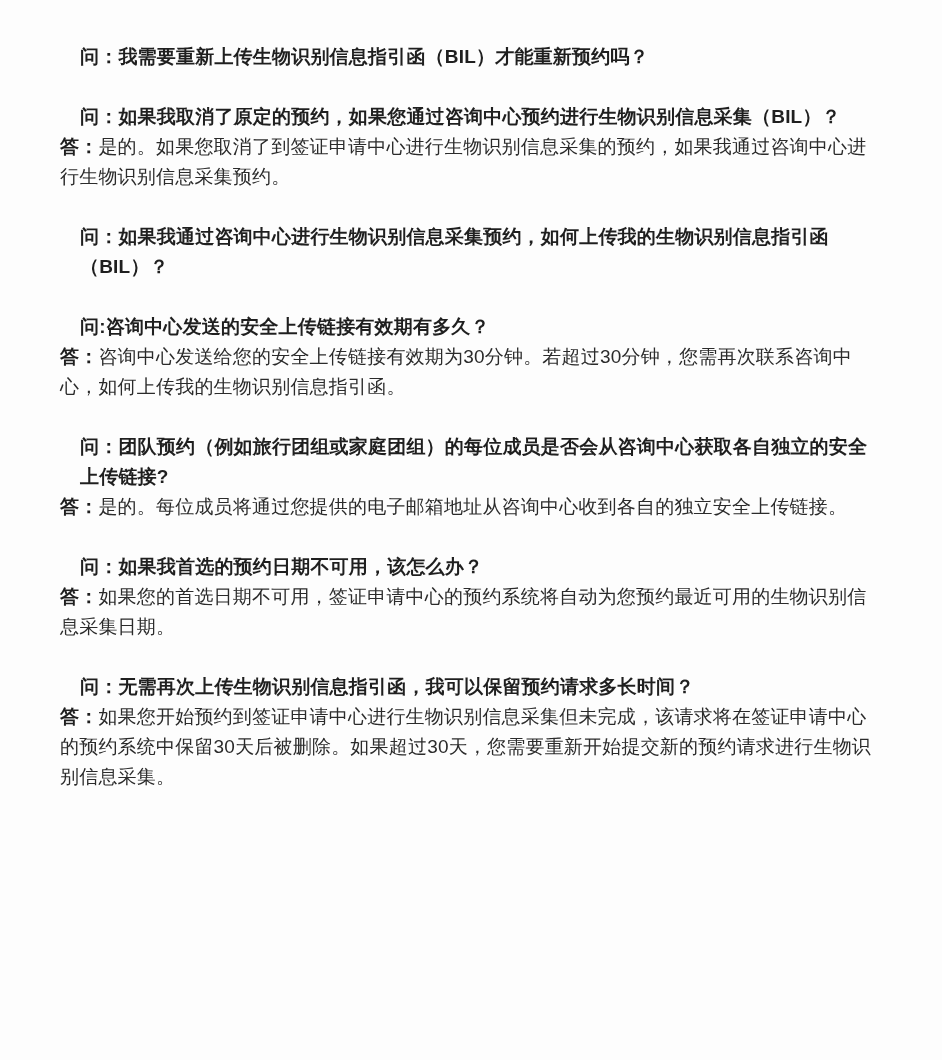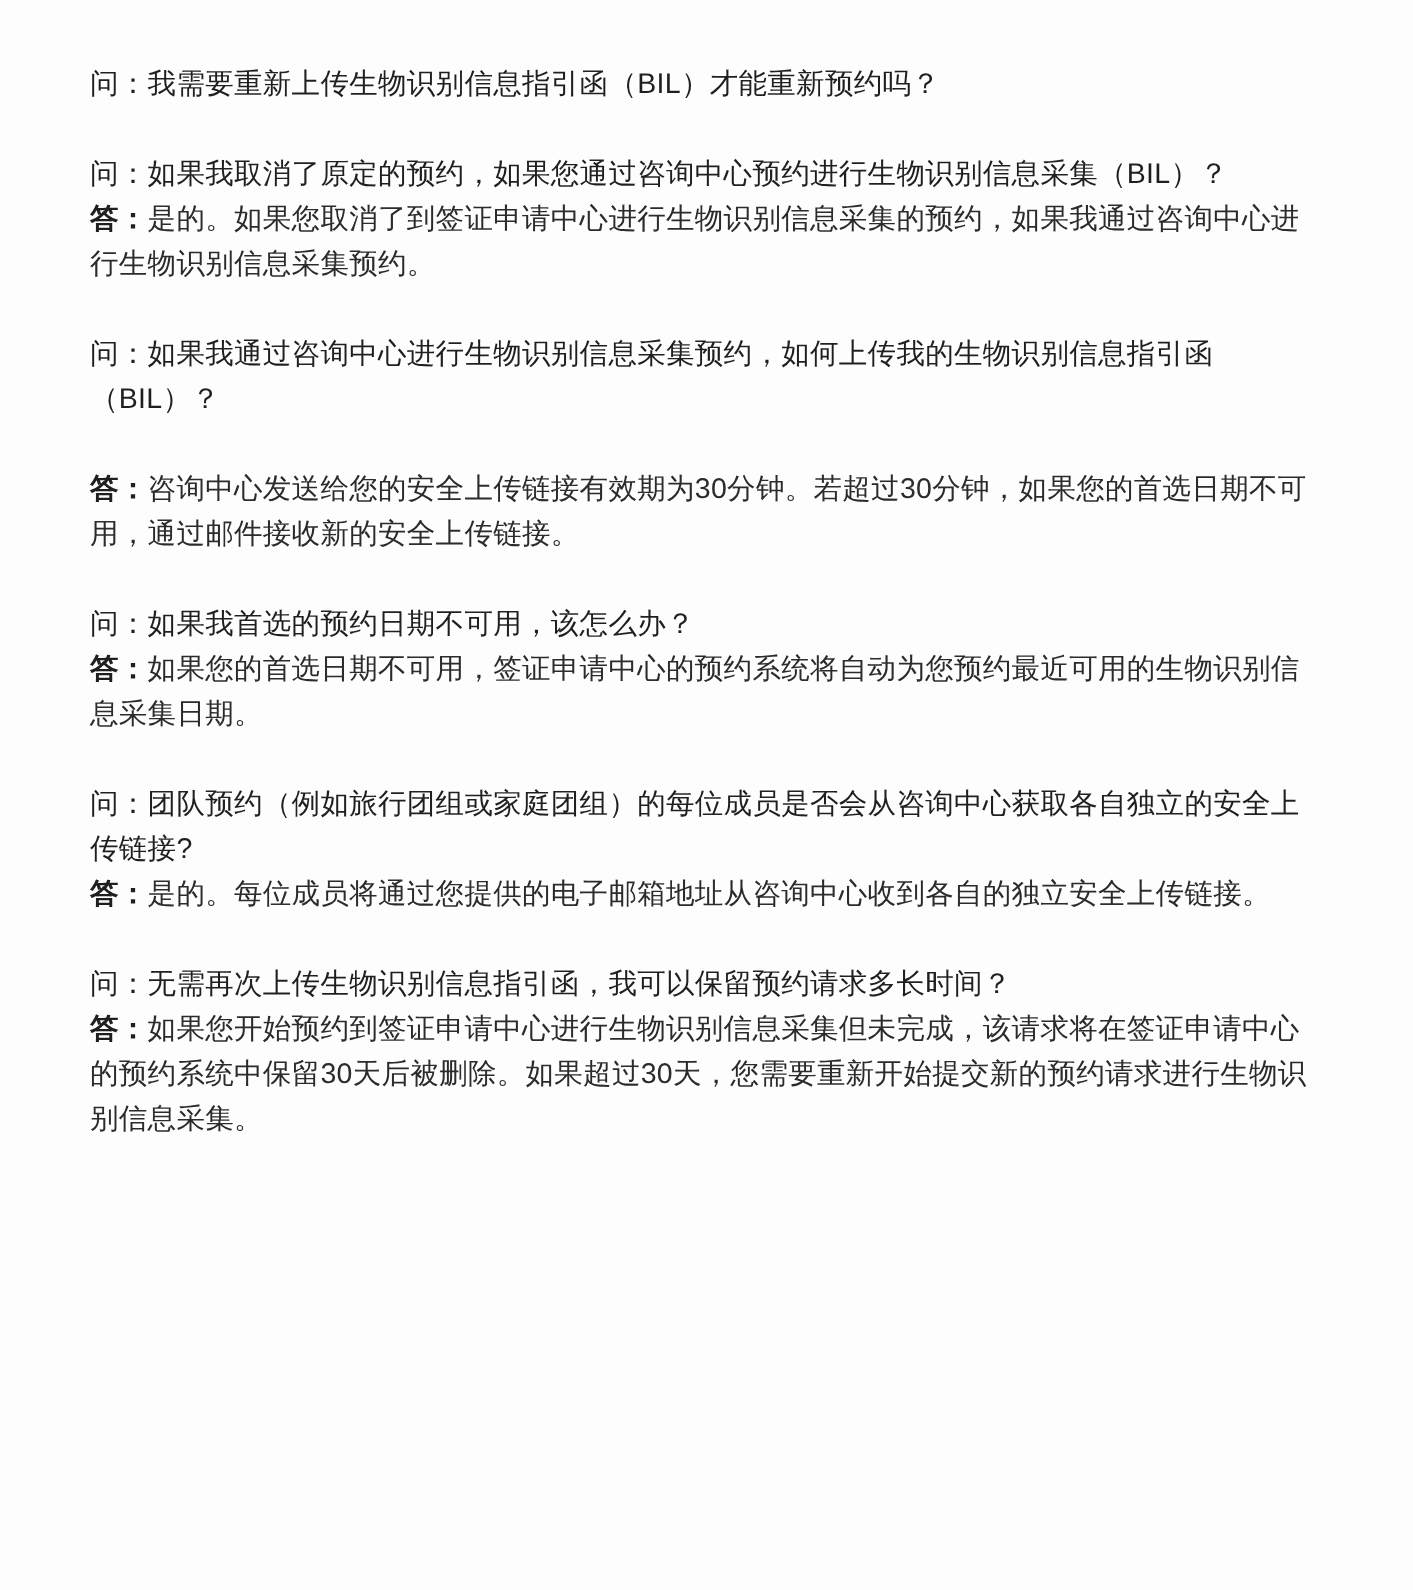--- a/index.html
+++ b/index.html
@@ -19,22 +19,23 @@
   .qa {
     margin-bottom: 30px;
   }
   .qa p {
     font-size: 19px;
     line-height: 30px;
     text-align: left;
     letter-spacing: 0.2px;
   }
   .q {
-    font-weight: 400;
+    font-weight: 700;
     color: #1f1f1f;
+    margin-left: 20px;
   }
   .a {
     font-weight: 400;
     color: #2b2b2b;
   }
   .a .label {
     font-weight: 700;
     color: #1f1f1f;
   }
 </style>
@@ -51,31 +52,32 @@
     <p class="q"><span class="label">问：</span><span>如果我取消了原定的预约，如果您通过咨询中心预约进行生物识别信息采集（BIL）？</span></p>
     <p class="a"><span class="label">答：</span><span>是的。如果您取消了到签证申请中心进行生物识别信息采集的预约，如果我通过咨询中心进行生物识别信息采集预约。</span></p>
   </section>
 
 
   <section class="qa">
     <p class="q"><span class="label">问：</span><span>如果我通过咨询中心进行生物识别信息采集预约，如何上传我的生物识别信息指引函（BIL）？</span></p>
   </section>
 
   <section class="qa">
-    <p class="a"><span class="label">答：</span><span>咨询中心发送给您的安全上传链接有效期为30分钟。若超过30分钟，如果您的首选日期不可用，通过邮件接收新的安全上传链接。</span></p>
+    <p class="q"><span class="label">问:</span><span>咨询中心发送的安全上传链接有效期有多久？</span></p>
+    <p class="a"><span class="label">答：</span><span>咨询中心发送给您的安全上传链接有效期为30分钟。若超过30分钟，您需再次联系咨询中心，如何上传我的生物识别信息指引函。</span></p>
+  </section>
+
+  <section class="qa">
+    <p class="q"><span class="label">问：</span><span>团队预约（例如旅行团组或家庭团组）的每位成员是否会从咨询中心获取各自独立的安全上传链接?</span></p>
+    <p class="a"><span class="label">答：</span><span>是的。每位成员将通过您提供的电子邮箱地址从咨询中心收到各自的独立安全上传链接。</span></p>
   </section>
 
   <section class="qa">
     <p class="q"><span class="label">问：</span><span>如果我首选的预约日期不可用，该怎么办？</span></p>
     <p class="a"><span class="label">答：</span><span>如果您的首选日期不可用，签证申请中心的预约系统将自动为您预约最近可用的生物识别信息采集日期。</span></p>
-  </section>
-
-  <section class="qa">
-    <p class="q"><span class="label">问：</span><span>团队预约（例如旅行团组或家庭团组）的每位成员是否会从咨询中心获取各自独立的安全上传链接?</span></p>
-    <p class="a"><span class="label">答：</span><span>是的。每位成员将通过您提供的电子邮箱地址从咨询中心收到各自的独立安全上传链接。</span></p>
   </section>
 
   <section class="qa">
     <p class="q"><span class="label">问：</span><span>无需再次上传生物识别信息指引函，我可以保留预约请求多长时间？</span></p>
     <p class="a"><span class="label">答：</span><span>如果您开始预约到签证申请中心进行生物识别信息采集但未完成，该请求将在签证申请中心的预约系统中保留30天后被删除。如果超过30天，您需要重新开始提交新的预约请求进行生物识别信息采集。</span></p>
   </section>
 
 </div>
 
 </body></html>

